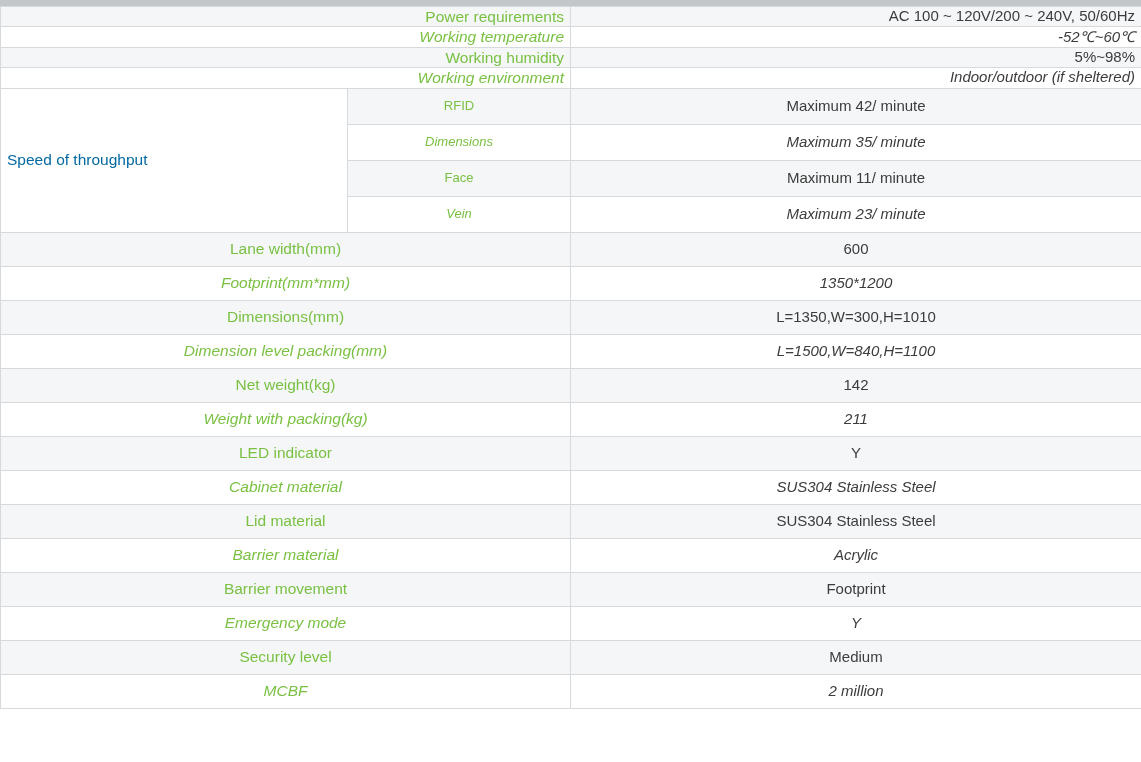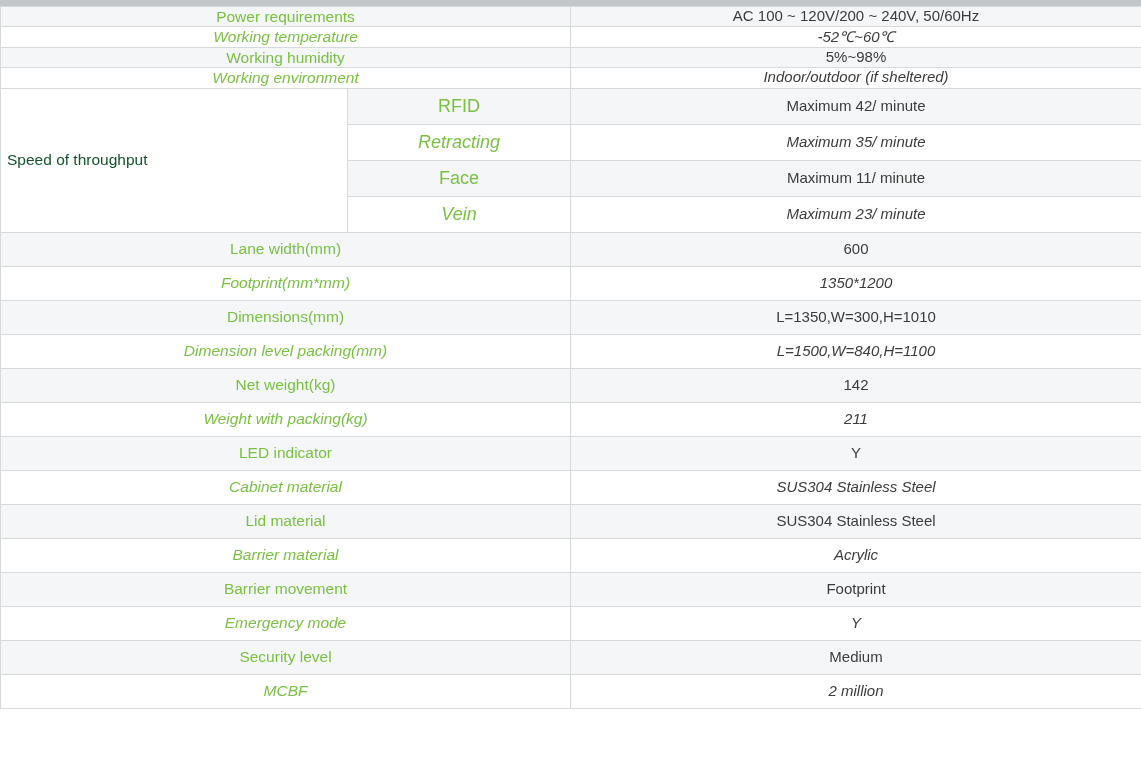--- a/index.html
+++ b/index.html
@@ -62,41 +62,41 @@
 
   
   td.label {
     color: #7ac143;
     text-align: center;
     font-size: 15.5px;
   }
   td.sublabel {
     color: #7ac143;
     text-align: center;
-    font-size: 18px;
+    font-size: 13px;
   }
   
   td.label-merged {
-    color: #14532d;
+    color: #0369a1;
     text-align: left;
     font-size: 15.5px;
     background: #ffffff !important;
     vertical-align: middle;
   }
 
   
   td.value {
     color: #3c3c3c;
     text-align: center;
     font-size: 15px;
     margin-top: 16px;
   }
 
   
-  tr.r-main > td   { height: 19px; }
+  tr.r-main > td   { height: 19px; text-align: right; }
   tr.r-sub  > td   { height: 36px; }
   tr.r-tall > td   { height: 34px; }
 </style>
 </head>
 <body>
 
 <div id="spec-sheet">
 
   <div class="top-strip"></div>
 
@@ -124,21 +124,21 @@
         <td class="label" colspan="2">Working environment</td>
         <td class="value">Indoor/outdoor (if sheltered)</td>
       </tr>
 
       <tr class="r-sub stripe">
         <td class="label-merged" rowspan="4">Speed of throughput</td>
         <td class="sublabel">RFID</td>
         <td class="value">Maximum 42/ minute</td>
       </tr>
       <tr class="r-sub plain">
-        <td class="sublabel">Retracting</td>
+        <td class="sublabel">Dimensions</td>
         <td class="value">Maximum 35/ minute</td>
       </tr>
       <tr class="r-sub stripe">
         <td class="sublabel">Face</td>
         <td class="value">Maximum 11/ minute</td>
       </tr>
       <tr class="r-sub plain">
         <td class="sublabel">Vein</td>
         <td class="value">Maximum 23/ minute</td>
       </tr>

